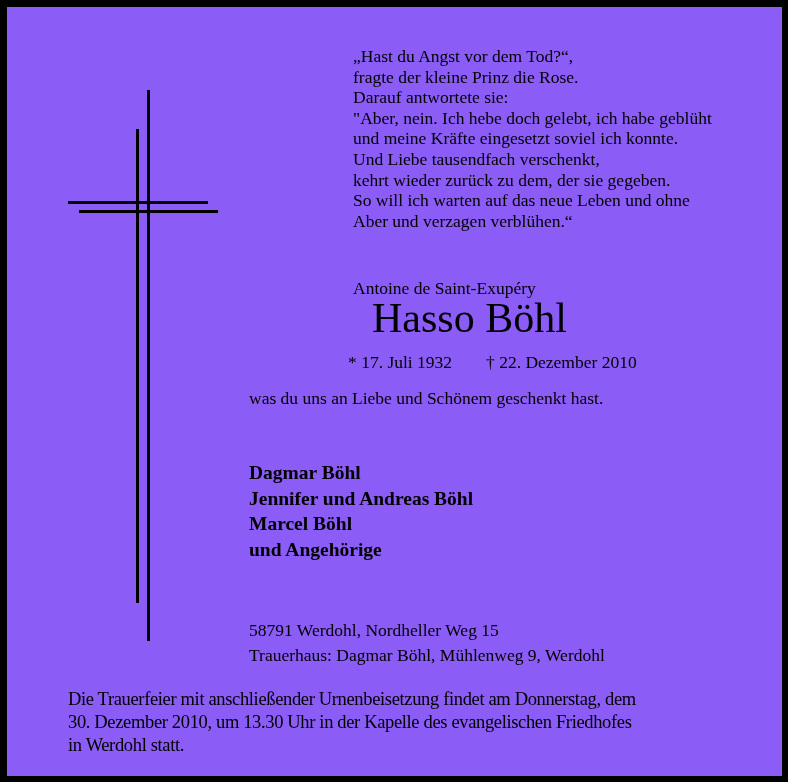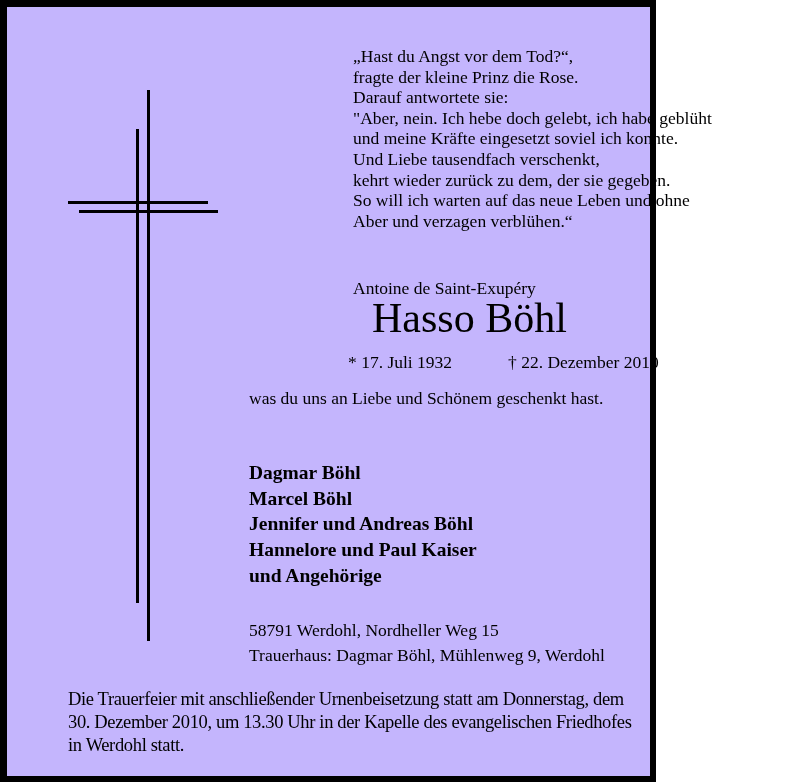--- a/index.html
+++ b/index.html
@@ -12,28 +12,28 @@
       height: 782px;
       position: relative;
       overflow: hidden;
       font-family: "Liberation Serif", "DejaVu Serif", serif;
       color: #000000;
     }
     .frame {
       position: absolute;
       left: 0;
       top: 0;
-      width: 656px;
+      width: 788px;
       height: 782px;
       box-sizing: border-box;
       border-top: 7px solid #000;
       border-left: 7px solid #000;
       border-right: 6px solid #000;
       border-bottom: 6px solid #000;
-      background: #c4b5fd;
+      background: #8b5cf6;
     }
     
     .cross-line {
       position: absolute;
       background: #000;
     }
     .cross-v-right { left: 140px; top: 83px; width: 3px; height: 551px; }
     .cross-v-left  { left: 129px; top: 122px; width: 3px; height: 474px; }
     .cross-h-upper { left: 61px;  top: 194px; width: 140px; height: 3px; }
     .cross-h-lower { left: 72px;  top: 203px; width: 139px; height: 3px; }
@@ -70,21 +70,21 @@
       letter-spacing: 0px;
     }
 
     
     .dates {
       left: 341px;
       top: 345px;
       font-size: 17.5px;
       line-height: 21px;
     }
-    .dates .birth { margin-right: 56px; }
+    .dates .birth { margin-right: 34px; }
 
     
     .thanks {
       left: 242px;
       top: 381px;
       font-size: 17.5px;
       line-height: 21px;
     }
 
     
@@ -144,30 +144,29 @@
   <div class="text-block dates">
     <span class="birth">* 17. Juli 1932</span><span class="death">† 22. Dezember 2010</span>
   </div>
 
   <div class="text-block thanks">
     <span class="line">was du uns an Liebe und Schönem geschenkt hast.</span>
   </div>
 
   <div class="text-block mourners">
     <span class="line">Dagmar Böhl</span>
+    <span class="line">Jennifer und Andreas Böhl</span>
     <span class="line">Marcel Böhl</span>
-    <span class="line">Jennifer und Andreas Böhl</span>
-    <span class="line">Hannelore und Paul Kaiser</span>
     <span class="line">und Angehörige</span>
   </div>
 
   <div class="text-block address">
     <span class="line">58791 Werdohl, Nordheller Weg 15</span>
     <span class="line">Trauerhaus: Dagmar Böhl, Mühlenweg 9, Werdohl</span>
   </div>
 
   <div class="text-block ceremony">
-    <span class="line">Die Trauerfeier mit anschließender Urnenbeisetzung statt am Donnerstag, dem</span>
+    <span class="line">Die Trauerfeier mit anschließender Urnenbeisetzung findet am Donnerstag, dem</span>
     <span class="line">30. Dezember 2010, um 13.30 Uhr in der Kapelle des evangelischen Friedhofes</span>
     <span class="line">in Werdohl statt.</span>
   </div>
 
 </div>
 
 </body></html>

